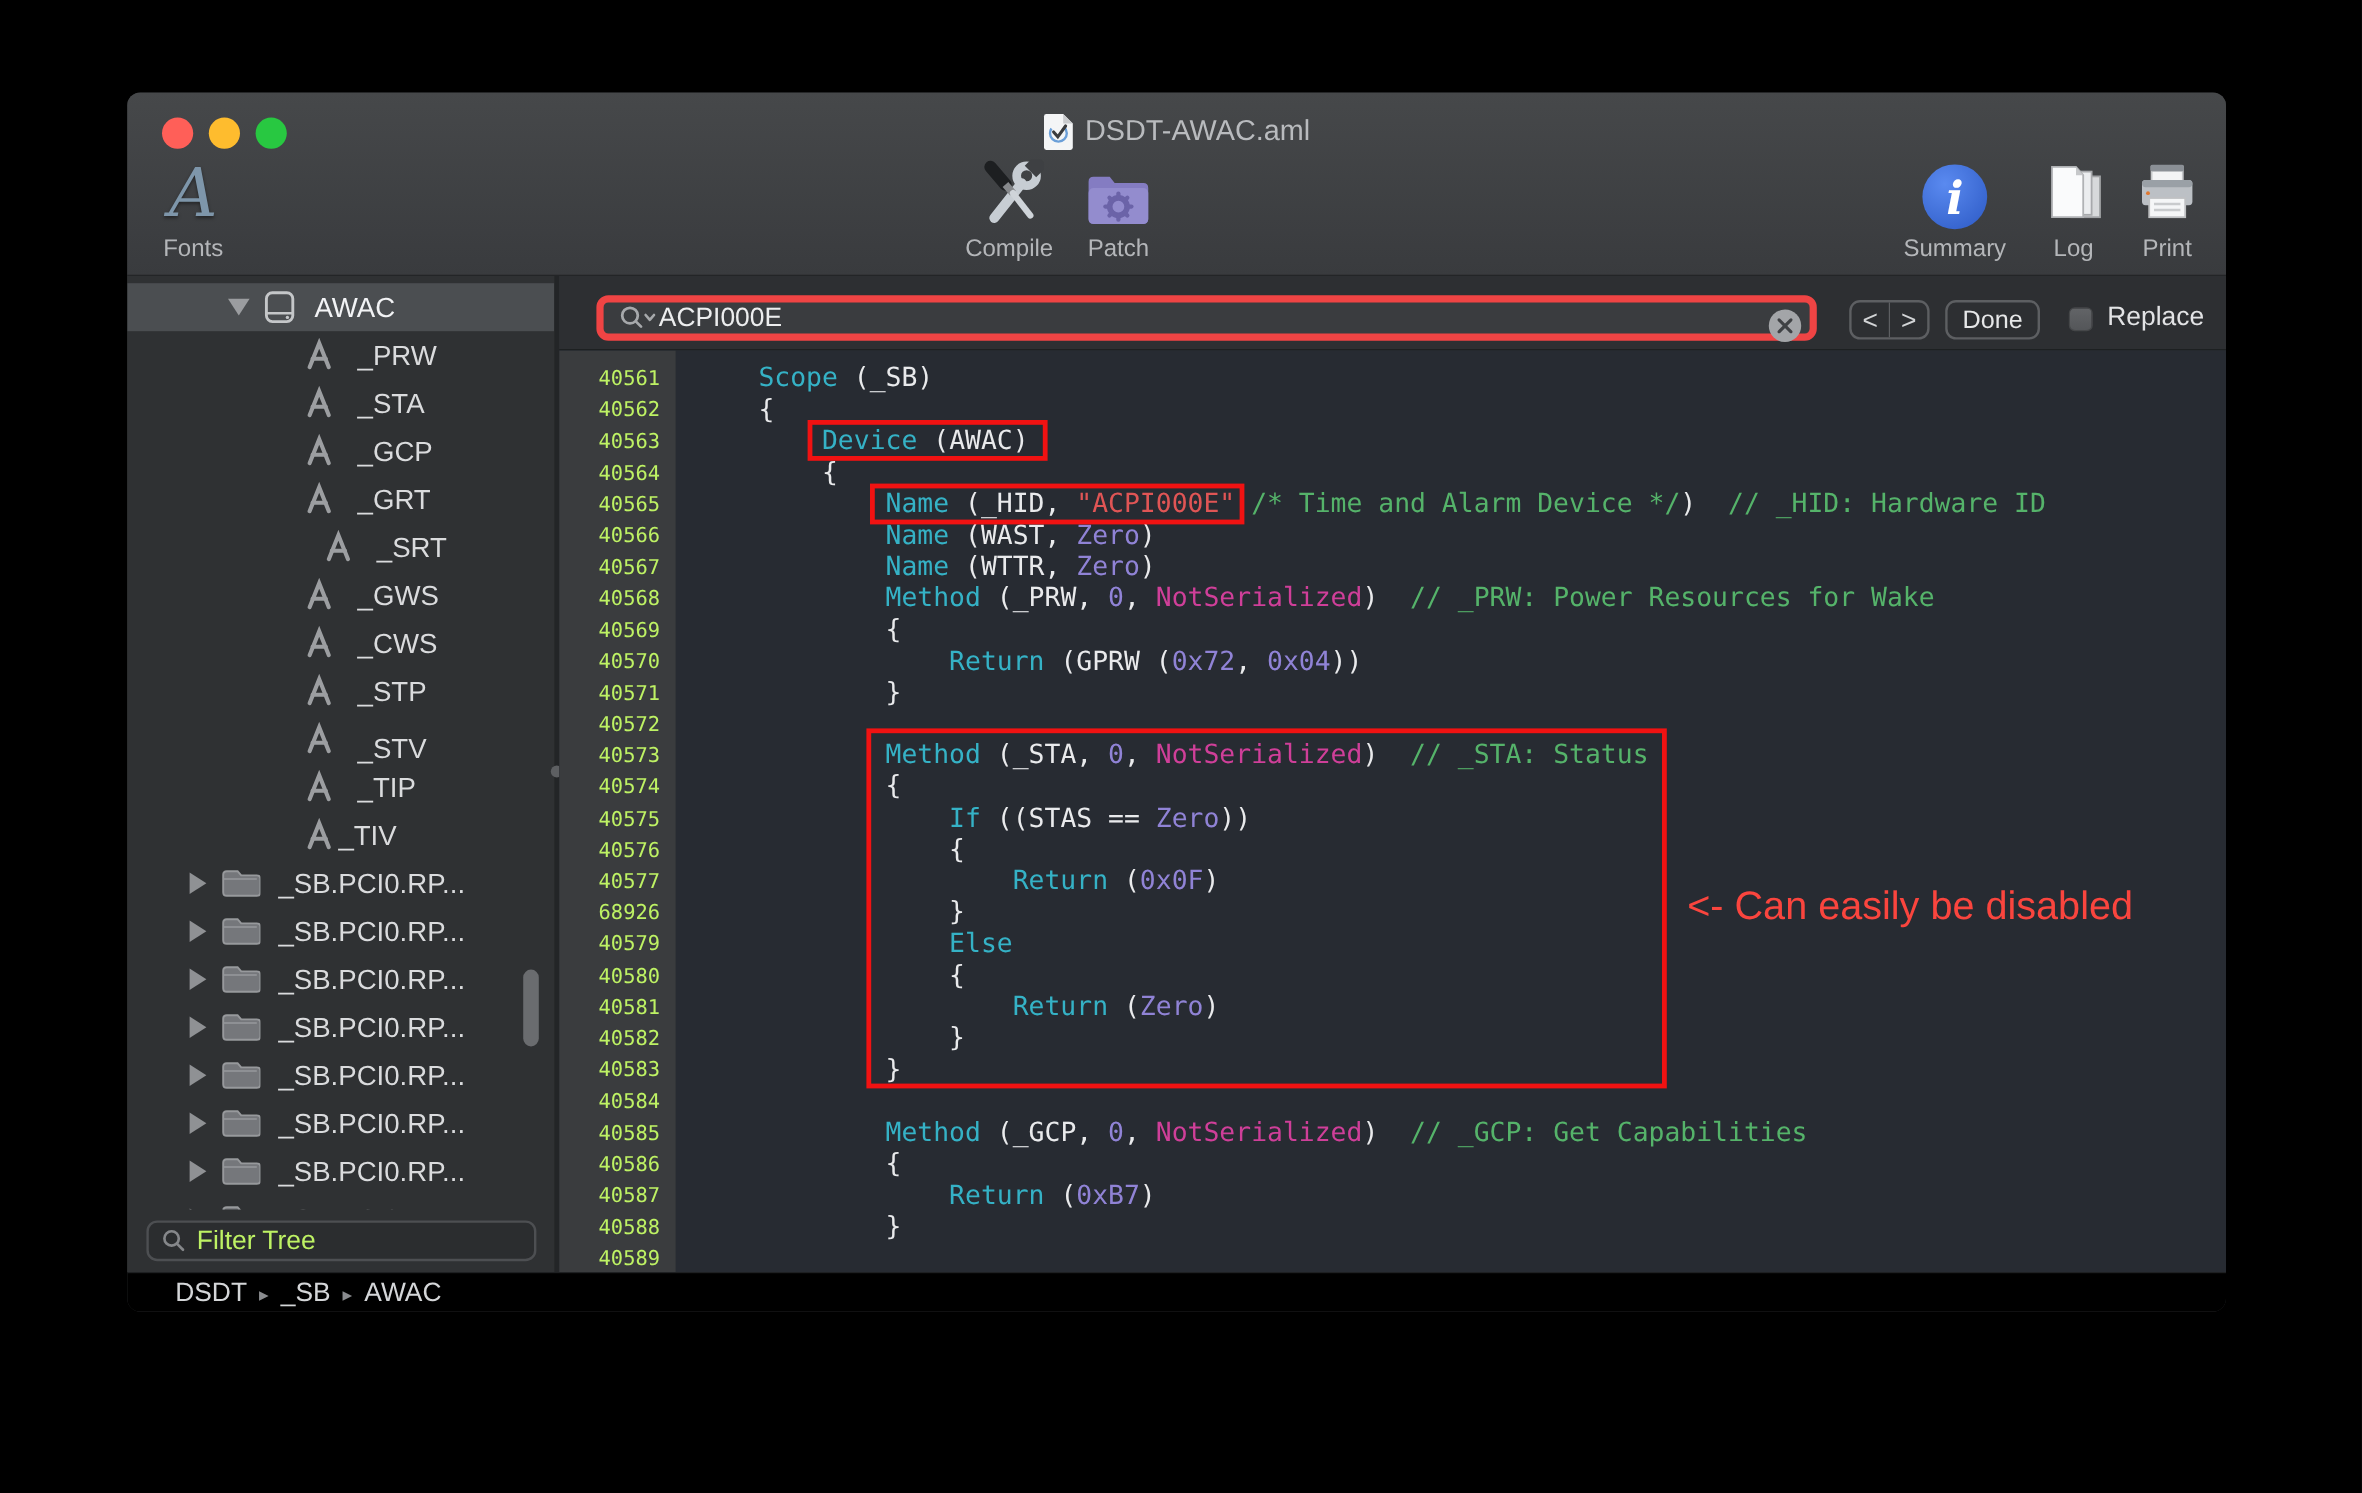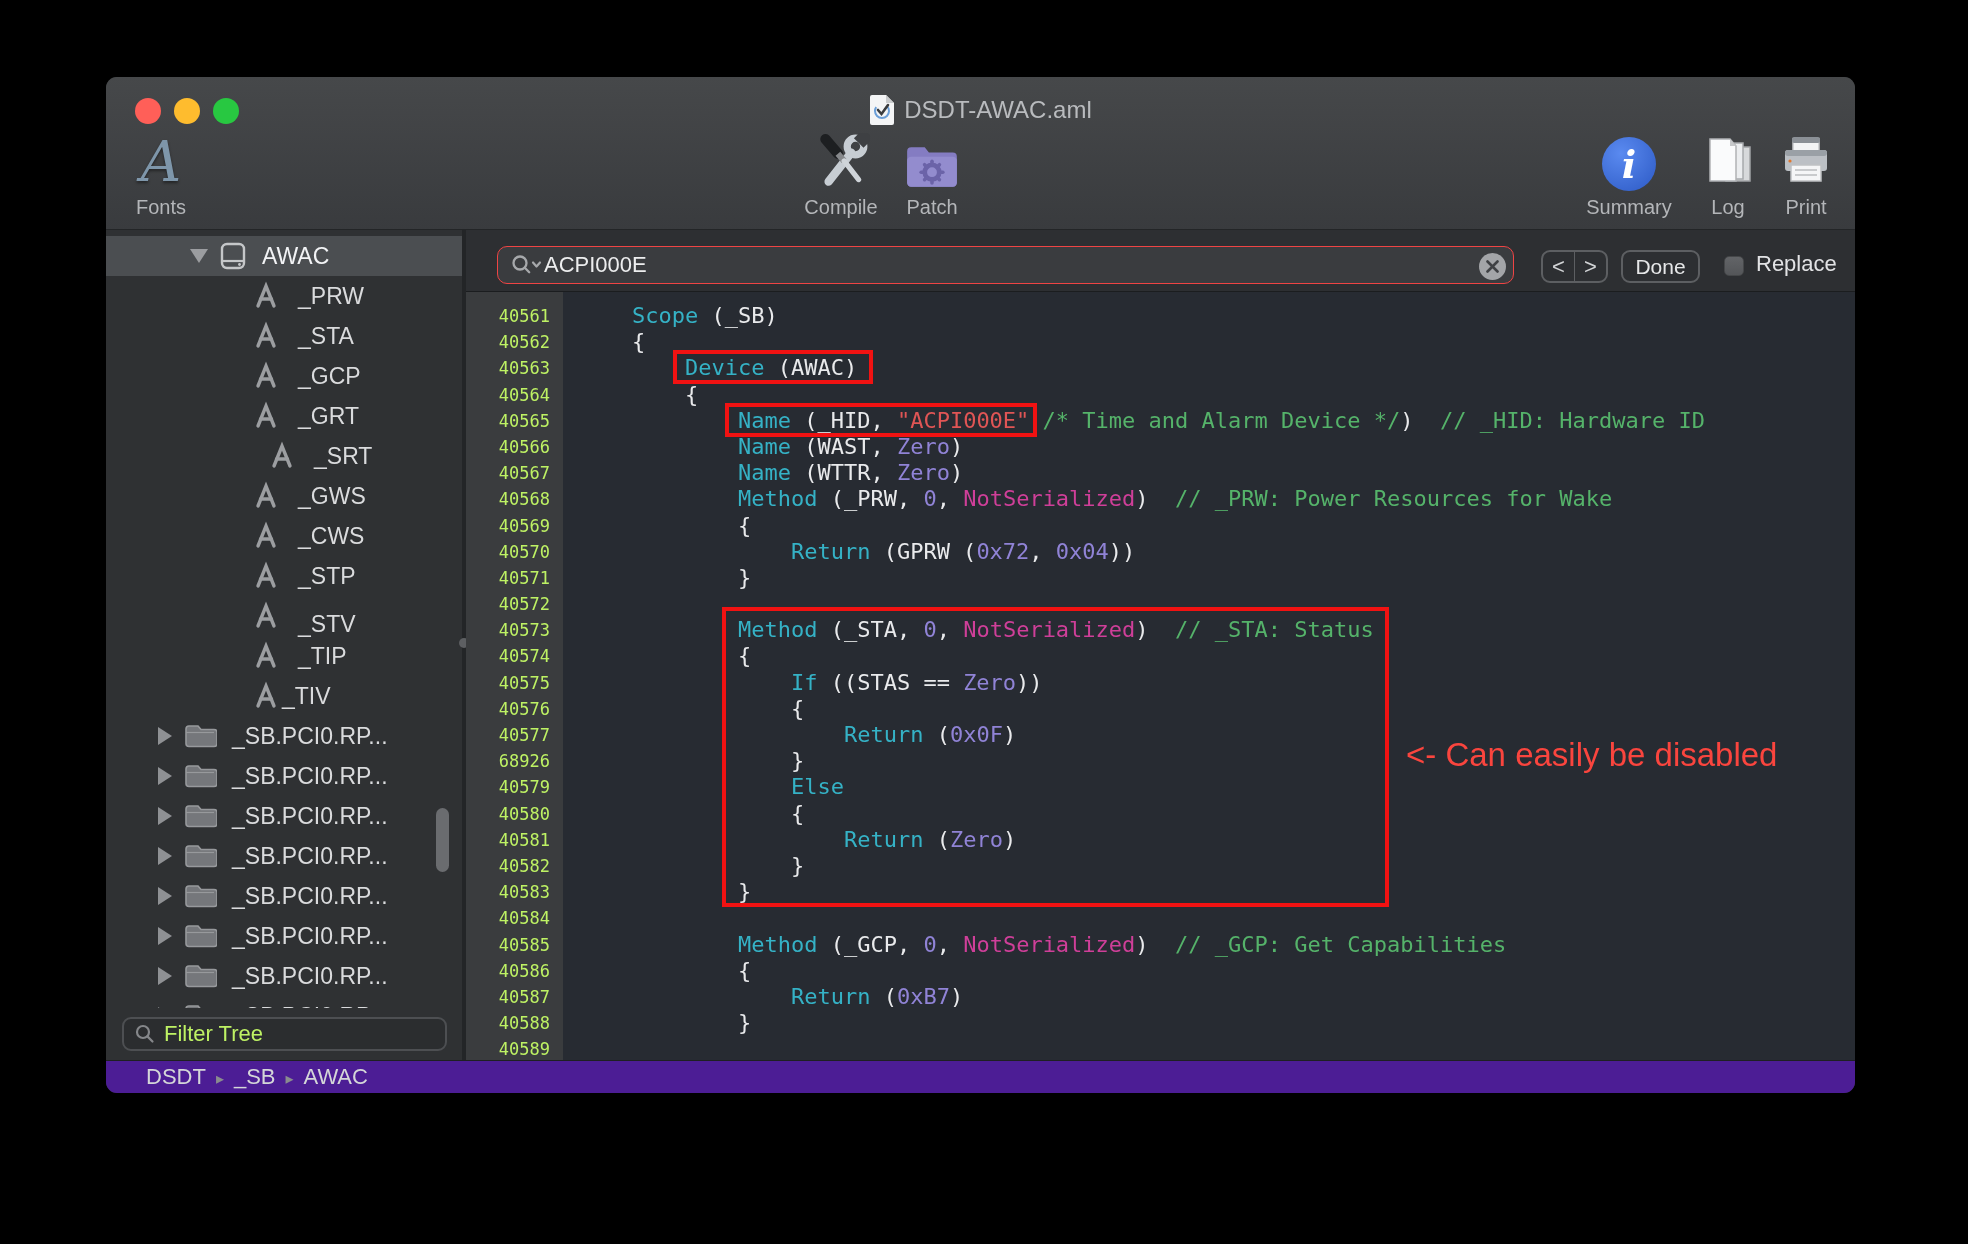--- a/index.html
+++ b/index.html
@@ -39,29 +39,29 @@
   .trow.selected{background:#4b4e51;}
   .tlabel{font-size:23px;color:#dadbdd;}
   .trow.selected .tlabel{color:#f2f3f5;}
   .tri-down{width:0;height:0;border-top:14px solid #9b9da0;border-left:9px solid transparent;border-right:9px solid transparent;}
   .tri-right{width:0;height:0;border-left:14px solid #8f9194;border-top:9px solid transparent;border-bottom:9px solid transparent;}
   #sb-scroll{position:absolute;left:330px;top:578px;width:13px;height:64px;border-radius:7px;background:#6a6c6f;}
   #filter-field{position:absolute;left:16px;top:787px;width:325px;height:34px;border-radius:9px;
     border:2px solid #4d4f52;background:#2b2d2f;display:flex;align-items:center;box-sizing:border-box;padding-left:10px;gap:8px;}
   #filter-placeholder{font-size:22px;color:#bef264;}
   
-  #bottombar{position:absolute;left:0;top:983px;width:100%;height:33px;background:#4c1d95;
+  #bottombar{position:absolute;left:0;top:983px;width:100%;height:33px;background:#000000;
     border-top:1px solid #1e2022;box-sizing:border-box;display:flex;align-items:center;padding-left:40px;}
   .crumb{font-size:22px;color:#d4d6d8;}
   .crumb-sep{font-size:16px;color:#8a8c8f;padding:0 10px;}
   
   #findbar{position:absolute;left:360px;top:153px;width:1389px;height:62px;background:#2d2f32;
     border-bottom:1px solid #1b1d1f;box-sizing:border-box;}
   #search-field{position:absolute;left:31px;top:16px;width:1017px;height:38px;border-radius:10px;
-    background:#3a3c3f;border:1px solid #ef4444;box-sizing:border-box;display:flex;align-items:center;}
+    background:#3a3c3f;border:6px solid #ef4444;box-sizing:border-box;display:flex;align-items:center;}
   #search-query{position:absolute;left:46px;font-size:22px;color:#ecedee;}
   #search-clear{position:absolute;right:7px;top:6px;width:27px;height:27px;border-radius:50%;background:#a3a5a8;
     display:flex;align-items:center;justify-content:center;}
   .segmented{position:absolute;left:1075px;top:20px;width:67px;height:33px;border:2px solid #5d5f62;
     border-radius:9px;display:flex;box-sizing:border-box;}
   .segbtn{flex:1;display:flex;align-items:center;justify-content:center;font-size:22px;color:#d2d4d6;}
   .segbtn:first-child{border-right:1px solid #5d5f62;}
   #done-btn{position:absolute;left:1155px;top:20px;width:79px;height:33px;border:2px solid #5d5f62;border-radius:9px;
     box-sizing:border-box;display:flex;align-items:center;justify-content:center;font-size:21px;color:#e6e7e8;}
   #replace-check{position:absolute;left:1258px;top:26px;width:20px;height:20px;border-radius:5px;

